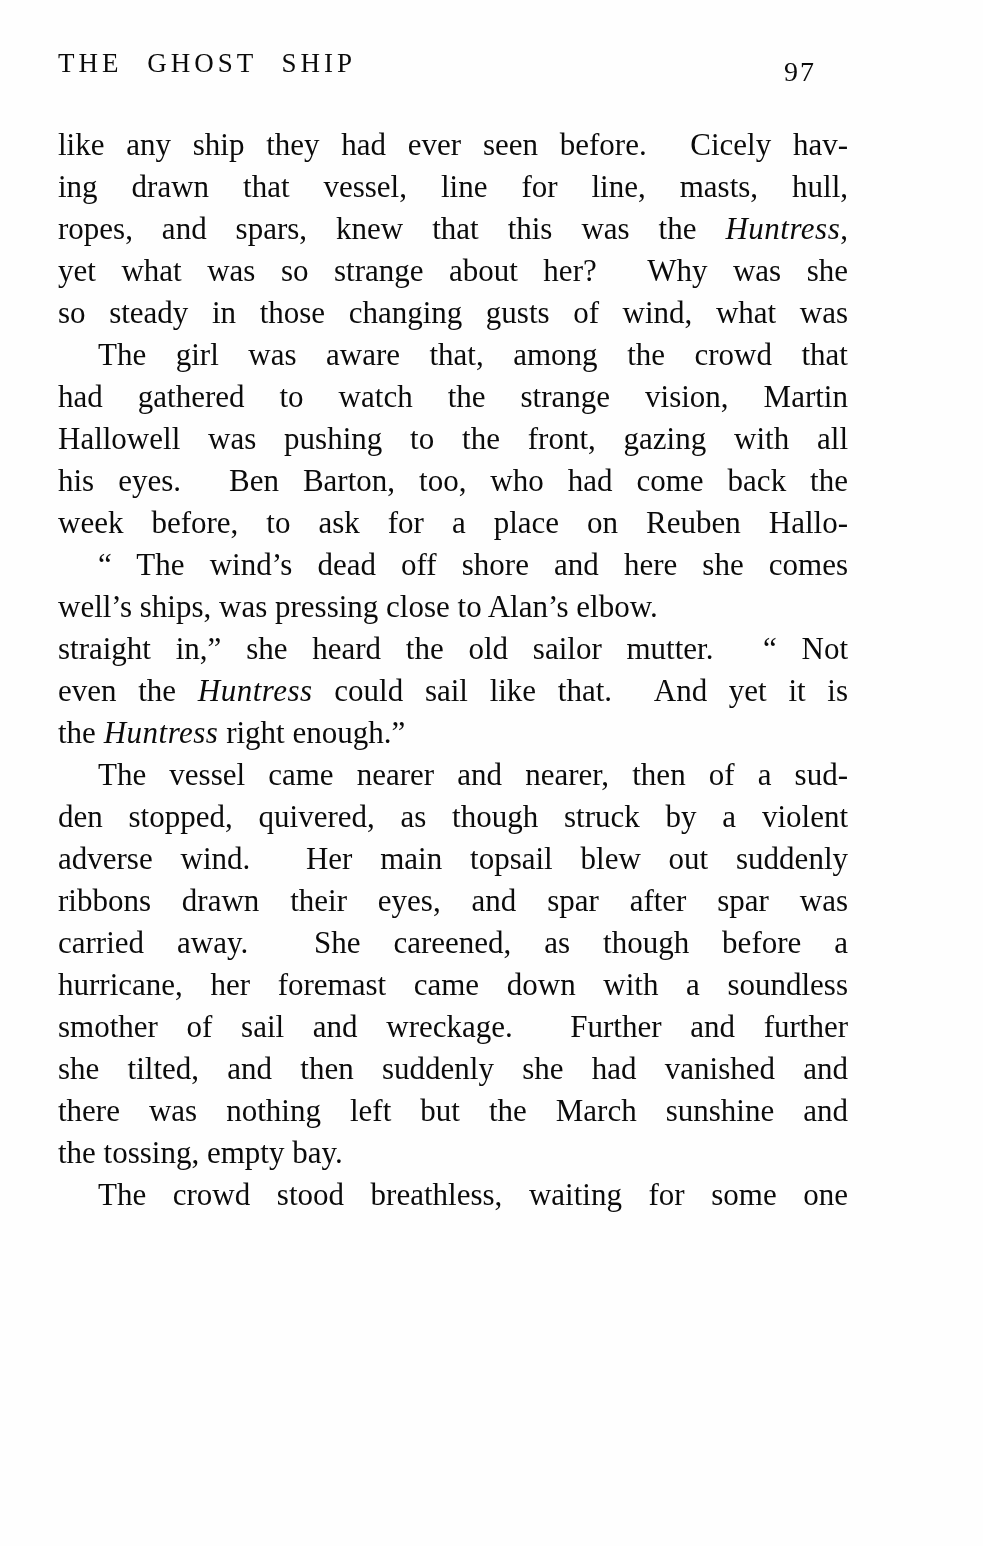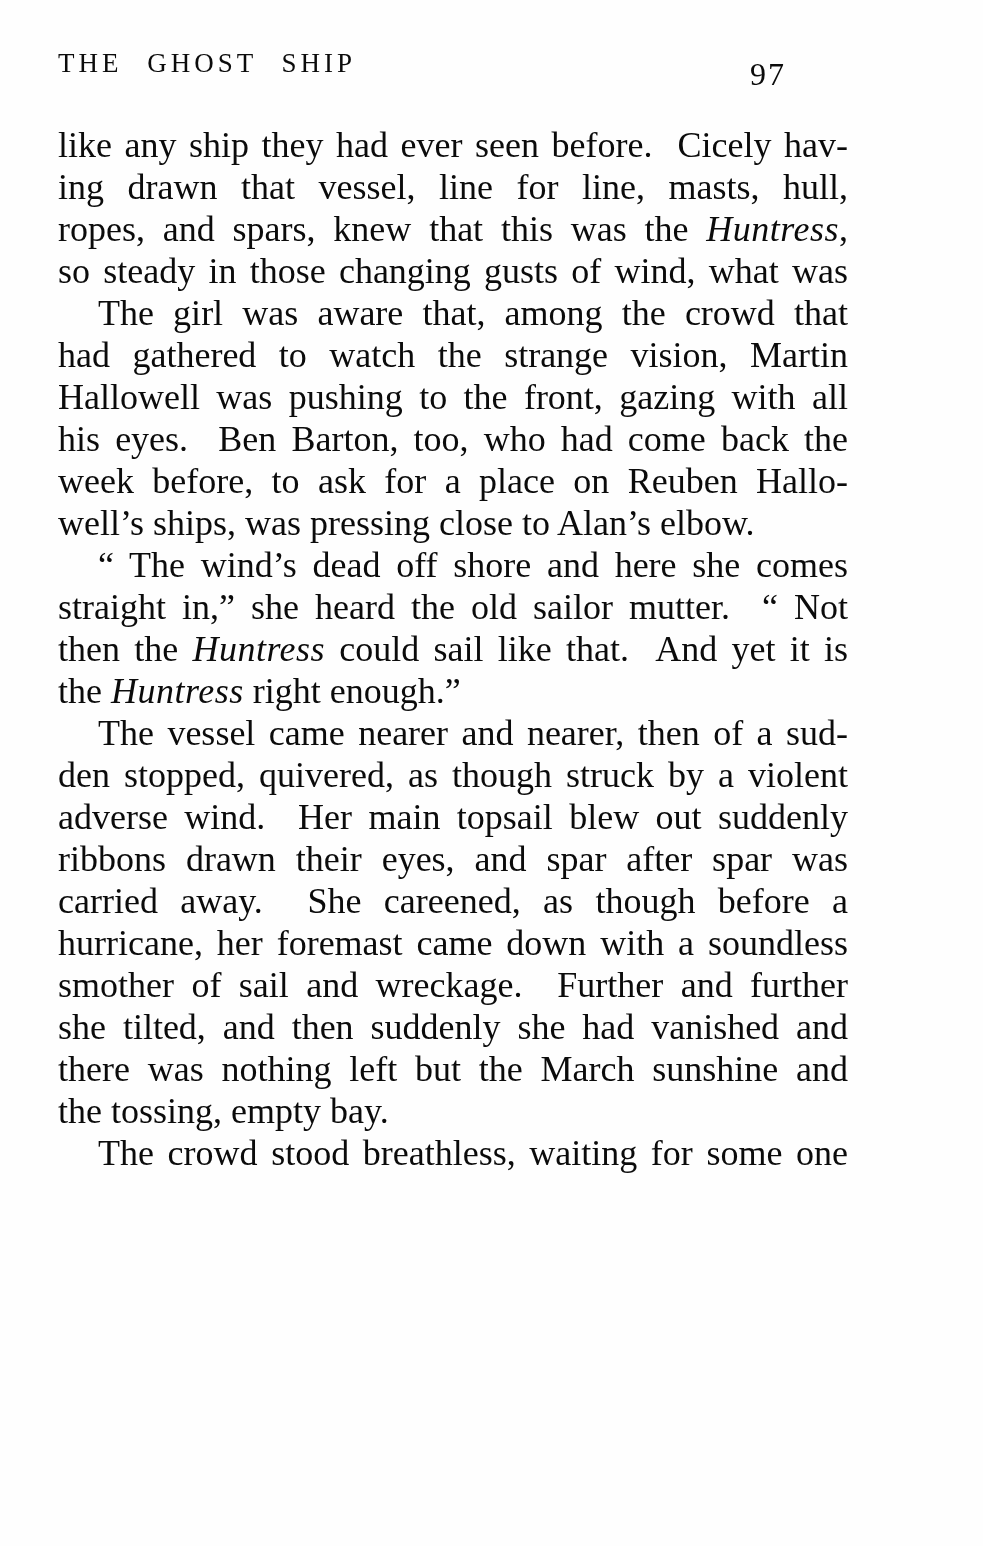--- a/index.html
+++ b/index.html
@@ -29,35 +29,35 @@
     font-size: 27px;
     letter-spacing: 4px;
     word-spacing: 14px;
     font-weight: 400;
   }
   .page-number {
     position: absolute;
     left: 750px;
     top: 56px;
     width: 100px;
-    text-align: left;
-    font-size: 32px;
+    text-align: center;
+    font-size: 28px;
     letter-spacing: 2px;
     font-family: Liberation Serif, serif;
   }
   .text-block {
     position: absolute;
     left: 58px;
     top: 124px;
     width: 790px;
   }
   .line {
     width: 790px;
     line-height: 42px;
-    font-size: 36px;
+    font-size: 31px;
     text-align: left;
     white-space: normal;
   }
   .line.just {
     text-align: justify;
     text-align-last: justify;
     -moz-text-align-last: justify;
   }
   .line.indent {
     text-indent: 40px;
@@ -71,30 +71,31 @@
 
 <div class="page">
   <div class="running-header">
     <span class="running-title">THE GHOST SHIP</span>
   </div>
   <div class="page-number">97</div>
   <div class="text-block">
       <div class="line just"><span>like any ship they had ever seen before.&nbsp; Cicely hav-</span></div>
       <div class="line just"><span>ing drawn that vessel, line for line, masts, hull,</span></div>
       <div class="line just"><span>ropes, and spars, knew that this was the </span><em>Huntress</em><span>,</span></div>
+      <div class="line just"><span>yet what was so strange about her?&nbsp; Why was she</span></div>
       <div class="line just"><span>so steady in those changing gusts of wind, what was</span></div>
       <div class="line just indent"><span>The girl was aware that, among the crowd that</span></div>
       <div class="line just"><span>had gathered to watch the strange vision, Martin</span></div>
       <div class="line just"><span>Hallowell was pushing to the front, gazing with all</span></div>
       <div class="line just"><span>his eyes.&nbsp; Ben Barton, too, who had come back the</span></div>
       <div class="line just"><span>week before, to ask for a place on Reuben Hallo-</span></div>
+      <div class="line just indent"><span>“ The wind’s dead off shore and here she comes</span></div>
       <div class="line"><span>well’s ships, was pressing close to Alan’s elbow.</span></div>
-      <div class="line just indent"><span>“ The wind’s dead off shore and here she comes</span></div>
       <div class="line just"><span>straight in,” she heard the old sailor mutter.&nbsp; “ Not</span></div>
-      <div class="line just"><span>then the </span><em>Huntress</em><span> could sail like that.&nbsp; And yet it is</span></div>
+      <div class="line just"><span>even the </span><em>Huntress</em><span> could sail like that.&nbsp; And yet it is</span></div>
       <div class="line"><span>the </span><em>Huntress</em><span> right enough.”</span></div>
       <div class="line just indent"><span>The vessel came nearer and nearer, then of a sud-</span></div>
       <div class="line just"><span>den stopped, quivered, as though struck by a violent</span></div>
       <div class="line just"><span>adverse wind.&nbsp; Her main topsail blew out suddenly</span></div>
       <div class="line just"><span>ribbons drawn their eyes, and spar after spar was</span></div>
       <div class="line just"><span>carried away.&nbsp; She careened, as though before a</span></div>
       <div class="line just"><span>hurricane, her foremast came down with a soundless</span></div>
       <div class="line just"><span>smother of sail and wreckage.&nbsp; Further and further</span></div>
       <div class="line just"><span>she tilted, and then suddenly she had vanished and</span></div>
       <div class="line just"><span>there was nothing left but the March sunshine and</span></div>

